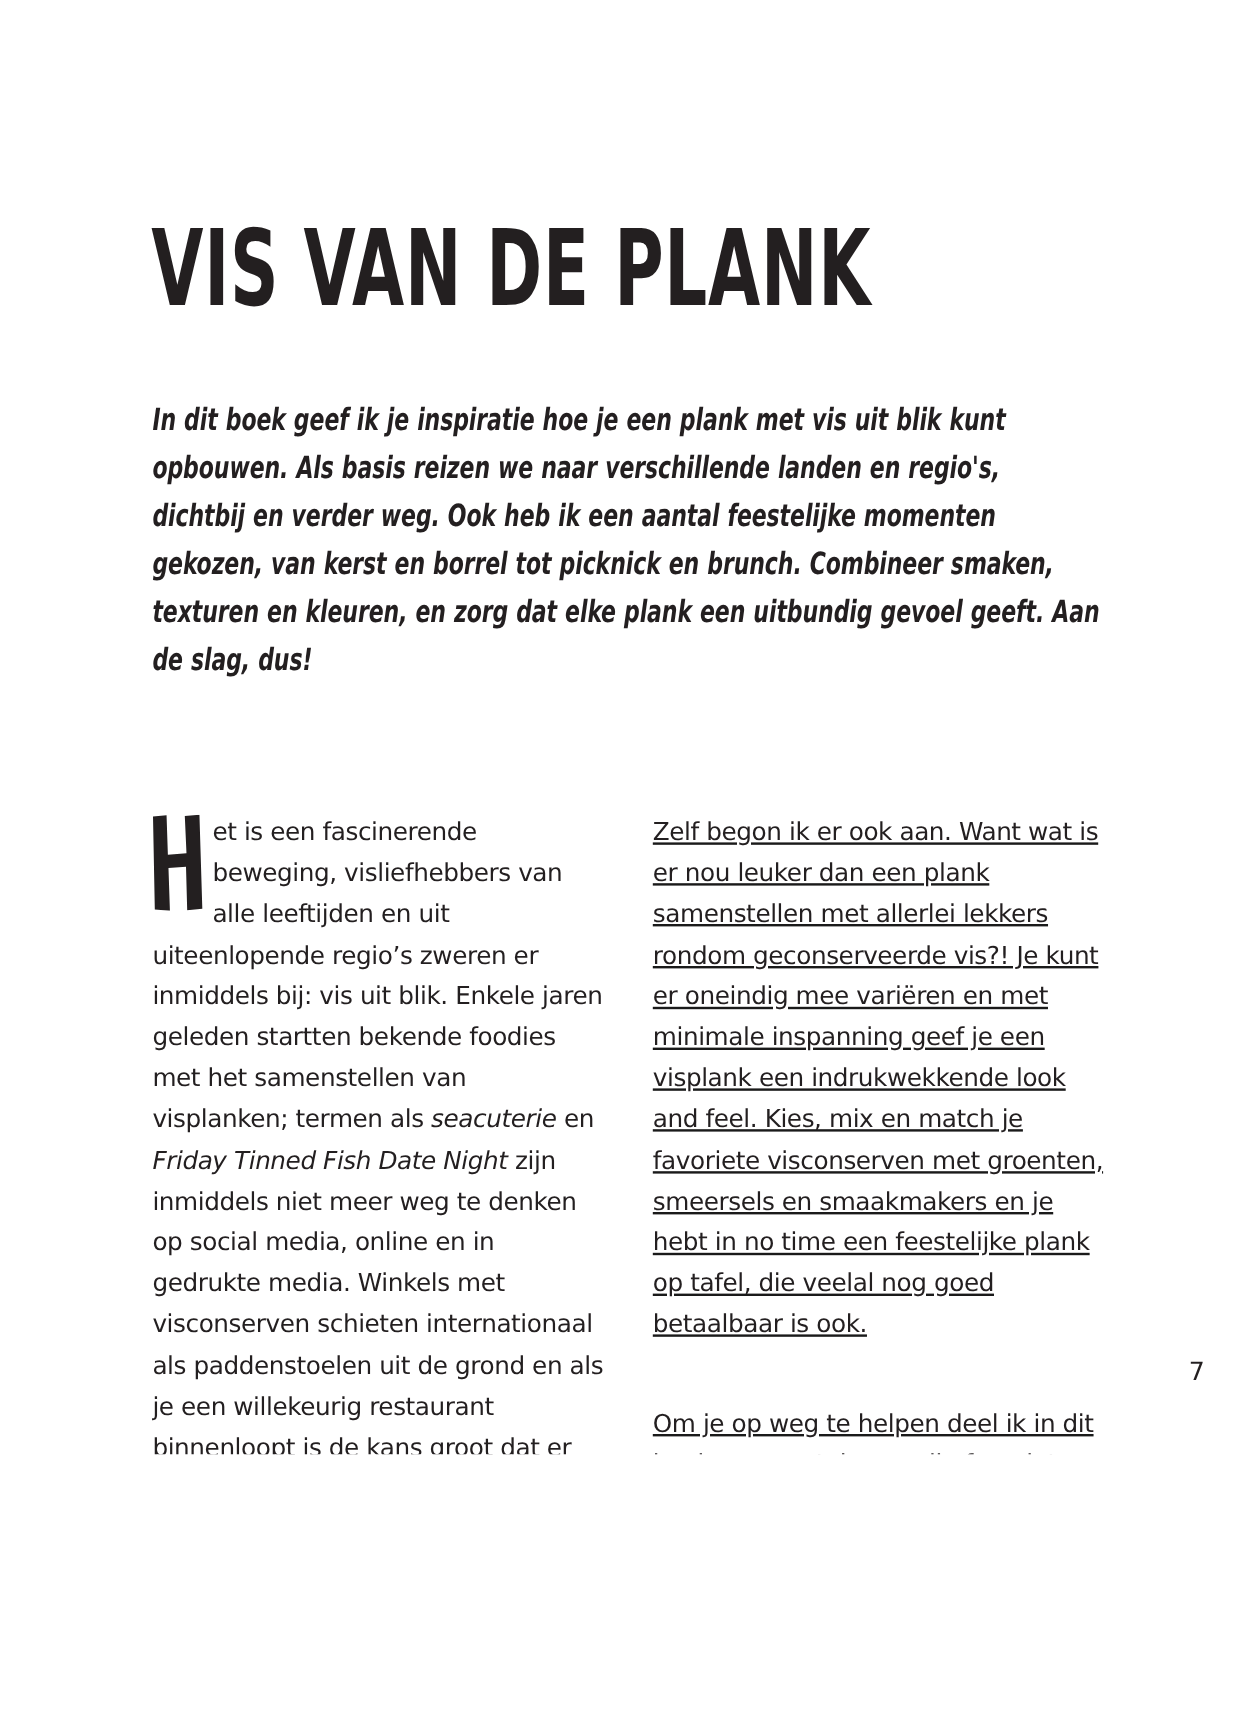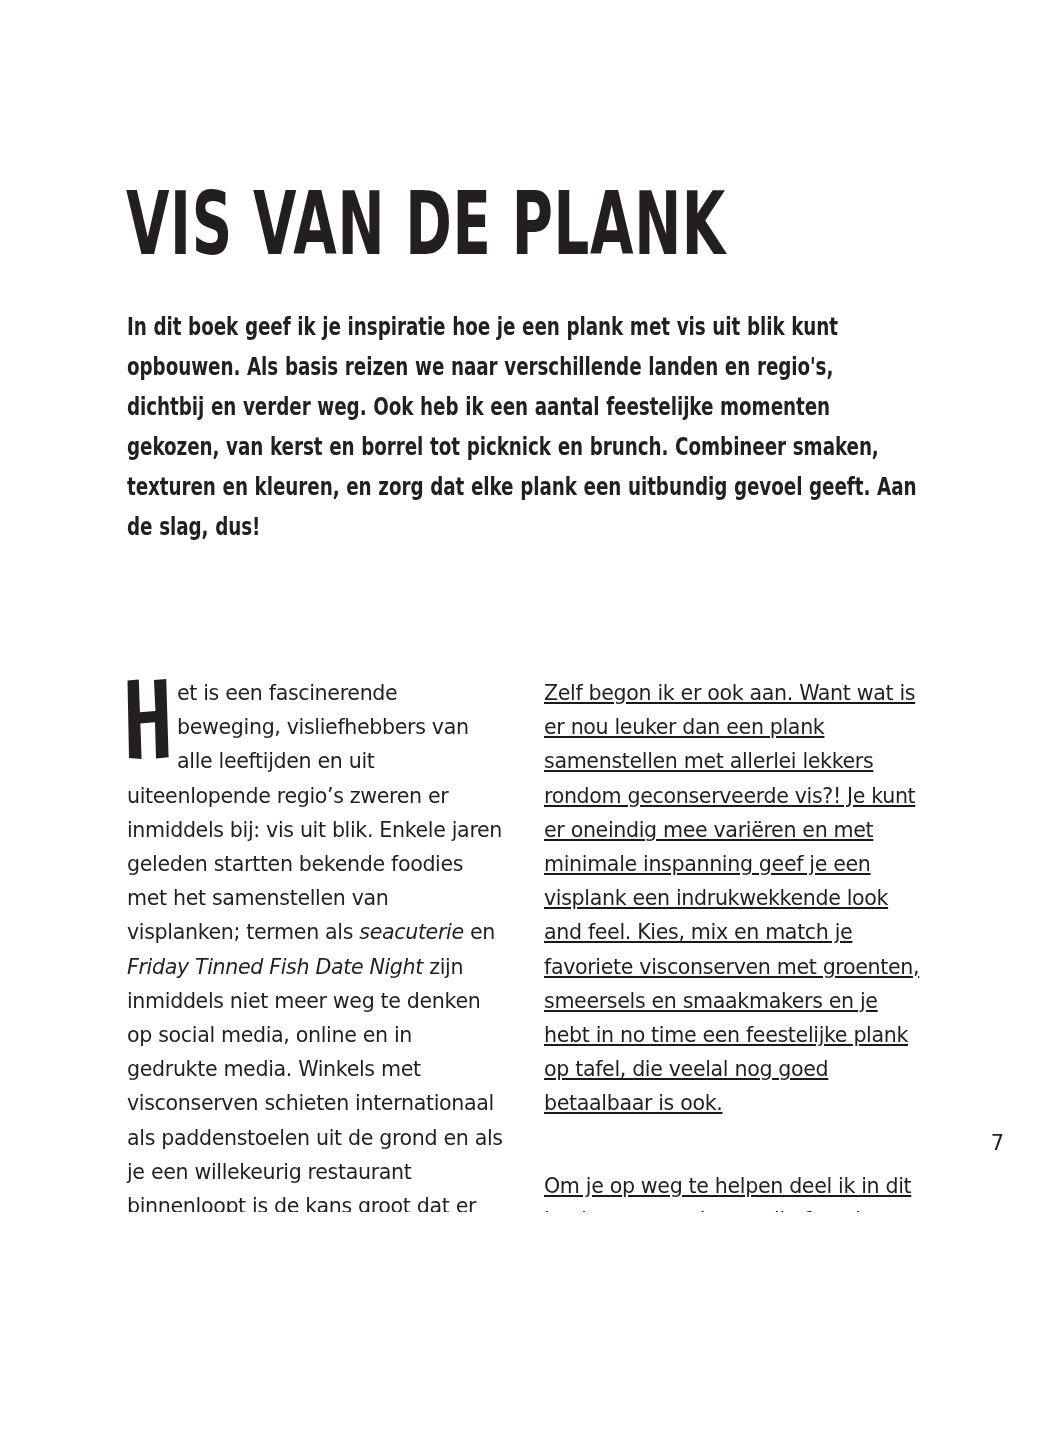--- a/index.html
+++ b/index.html
@@ -36,22 +36,23 @@
     font-weight: bold;
     font-size: 88px;
     letter-spacing: 1px;
     fill: #231f20;
   }
 
   
   .intro {
     position: absolute;
     left: 127px;
-    top: 306px;
+    top: 330px;
     width: 790px;
+    font-style: italic;
   }
   .intro p {
     margin: 0;
     font-family: "DejaVu Sans Condensed", "Liberation Sans Narrow", "Liberation Sans", sans-serif;
     font-stretch: condensed;
     font-weight: 700;
     font-size: 25.5px;
     line-height: 40px;
     letter-spacing: -0.1px;
     color: #231f20;

